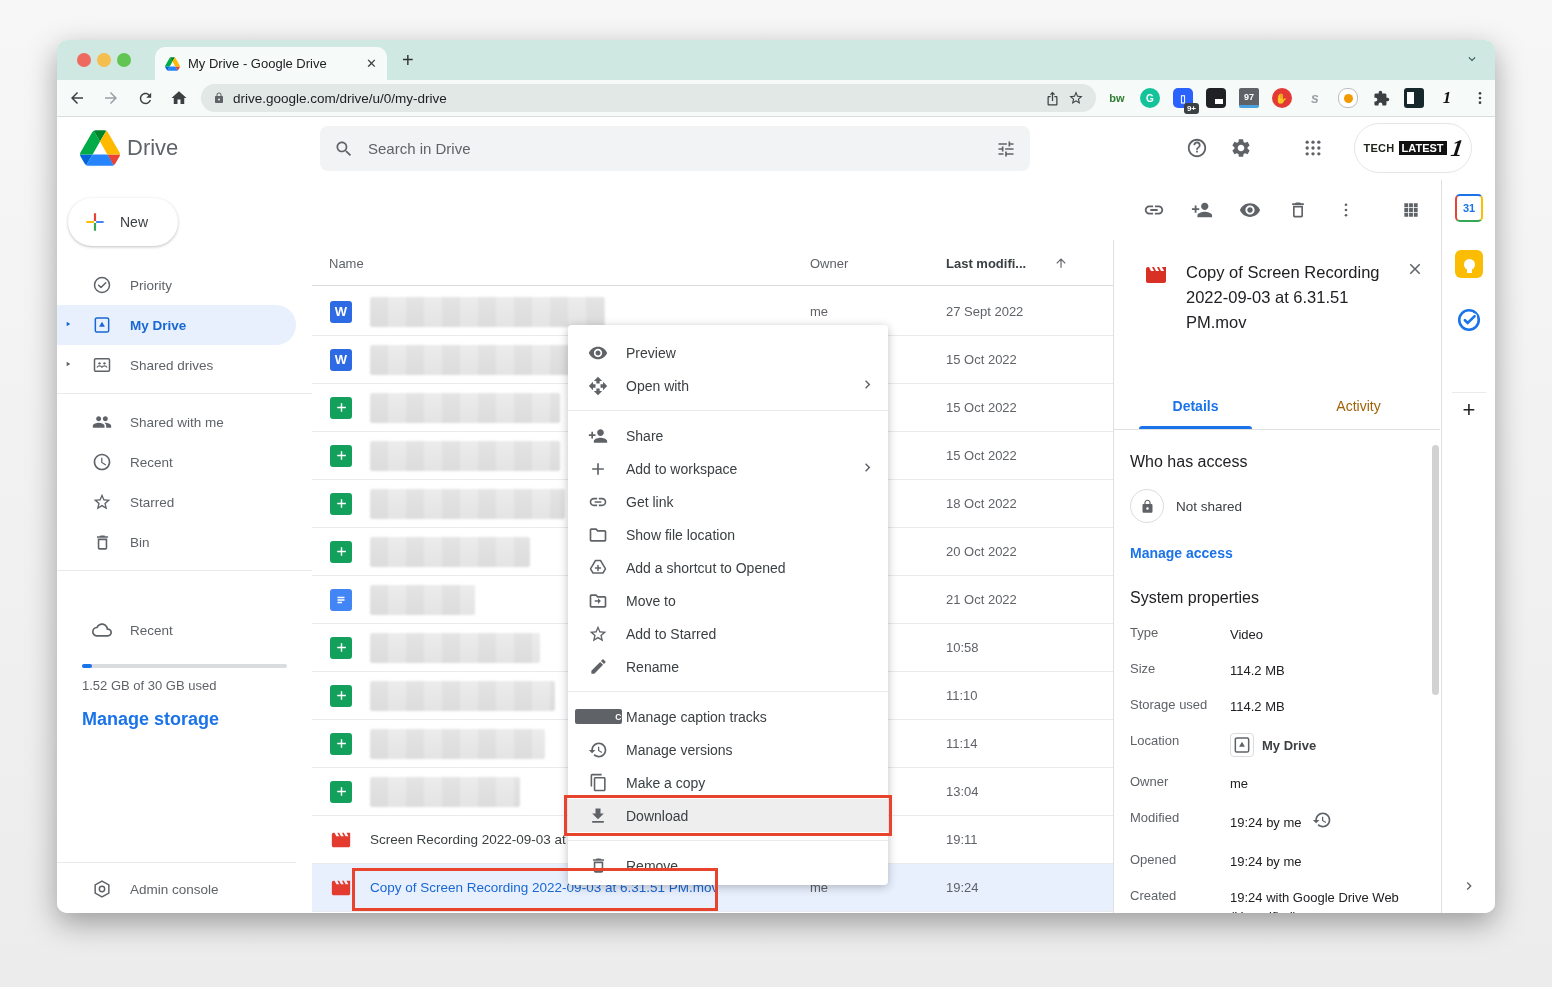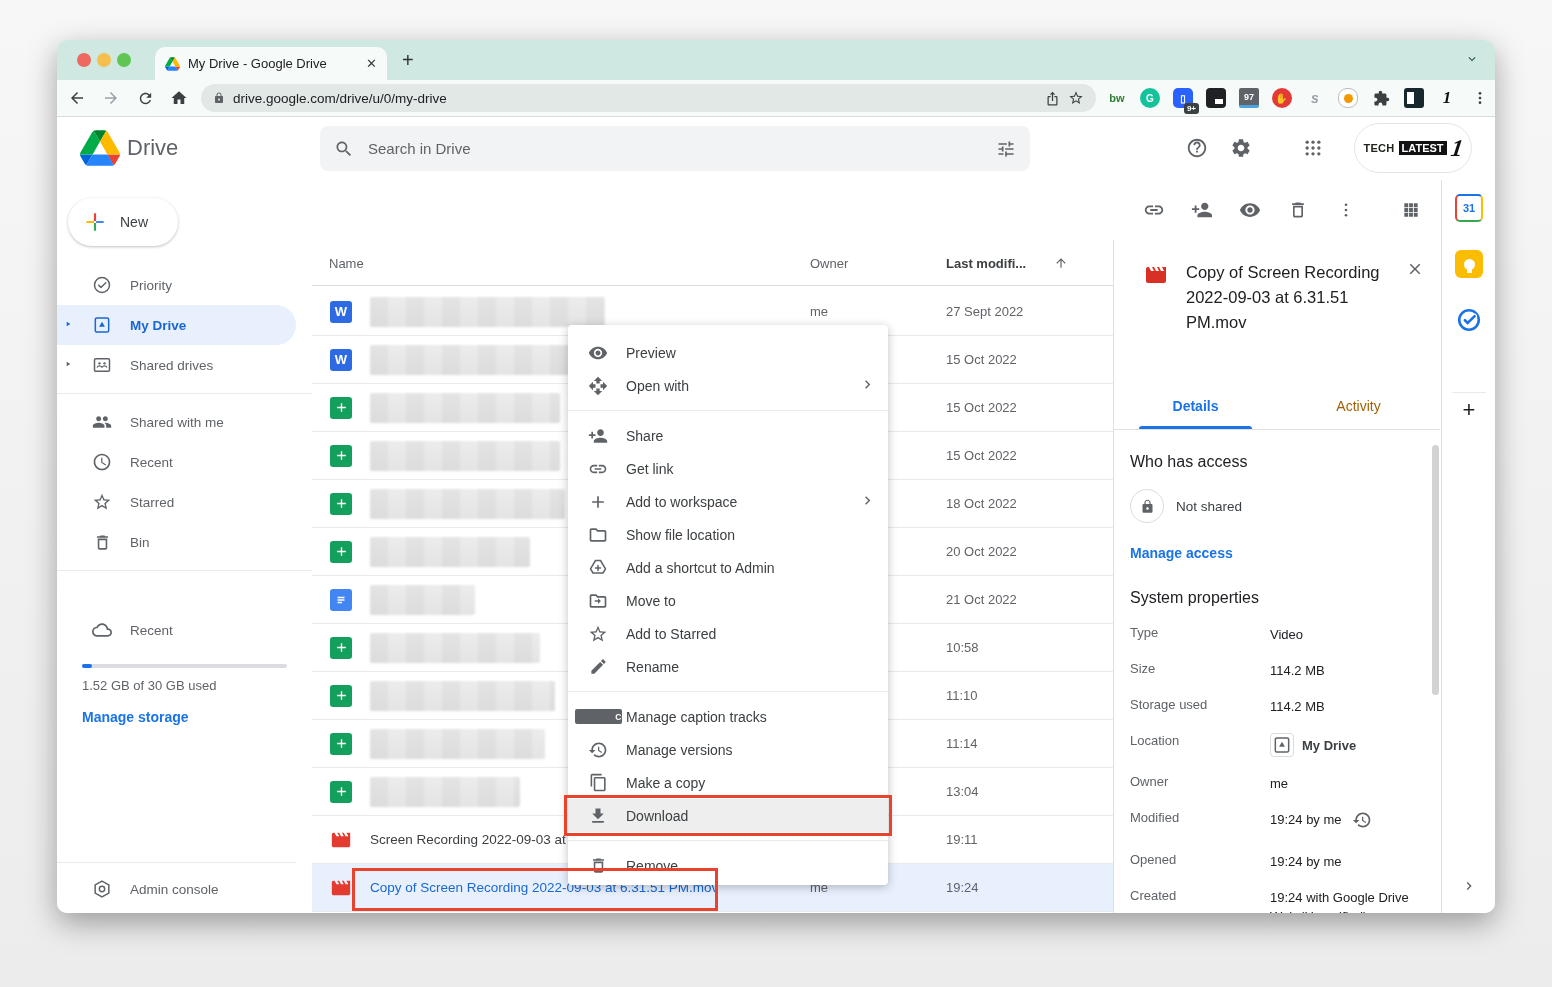--- a/index.html
+++ b/index.html
@@ -45,21 +45,21 @@
   .snav { position:relative; height:40px; display:flex; align-items:center; color:#5f6368; font-size:13.5px; }
   .snav .car { width:22px; text-align:center; color:#5f6368; font-size:9px; }
   .snav .sic { width:20px; height:20px; margin-left:13px; margin-right:18px; display:flex; align-items:center; justify-content:center; }
   .snav.sel { background:#e8f0fe; border-radius:0 25px 25px 0; width:239px; color:#1967d2; font-weight:bold; }
   .snav.sel .sic, .snav.sel .car { color:#1967d2; }
   .sdivider { border-top:1px solid #e8eaed; margin:8px 0; }
   #storage-sec { margin-top:10px; }
   #storage-bar { margin:14px 25px 0 25px; height:4px; background:#dadce0; border-radius:2px; position:relative; }
   #storage-fill { position:absolute; left:0; top:0; height:4px; background:#1a73e8; border-radius:2px; }
   #storage-usage { margin:10px 25px 0 25px; font-size:13px; color:#5f6368; }
-  #manage-storage { margin:16px 25px 0 25px; font-size:14px; font-weight:bold; color:#1a73e8; }
+  #manage-storage { margin:16px 25px 0 25px; font-size:18px; font-weight:bold; color:#1a73e8; }
   #admin-row { position:absolute; left:0; bottom:4px; width:239px; border-top:1px solid #e8eaed; padding-top:6px; }
 
   
   #main { position:absolute; left:255px; top:140px; width:801px; height:733px; background:#fff; }
   #titlerow { position:absolute; left:255px; top:140px; width:1128px; height:60px; background:#fff; }
   #mtitle { position:absolute; left:74px; top:17px; font-size:18px; color:#202124; display:flex; align-items:center; gap:8px; }
   .trow-ic { position:absolute; top:12px; width:36px; height:36px; display:flex; align-items:center; justify-content:center; color:#5f6368; }
   #thead { position:absolute; left:0px; top:62px; width:801px; height:44px; font-size:13px; color:#5f6368; border-bottom:1px solid #dadce0; }
   #thead .h { position:absolute; top:14px; }
   #rows { position:absolute; left:0; top:108px; width:801px; }
@@ -98,21 +98,21 @@
   .dp-tab.act { color:#1a73e8; font-weight:bold; }
   .dp-tab.act::after { content:""; position:absolute; left:25px; right:25px; bottom:0; height:3px; background:#1a73e8; border-radius:3px 3px 0 0; }
   #dp-body { position:absolute; left:0; top:191px; width:100%; padding:22px 24px 0 16px; }
   .dp-h { font-size:16px; color:#202124; margin-bottom:18px; }
   #access-row { display:flex; align-items:center; gap:12px; margin-bottom:22px; }
   #lock-circle { width:34px; height:34px; border:1px solid #dadce0; border-radius:50%; display:flex; align-items:center; justify-content:center; color:#5f6368; }
   #access-status { font-size:13.5px; color:#3c4043; }
   #manage-access { font-size:14px; font-weight:bold; color:#1a73e8; margin:0 0 28px 0; }
   .prow { display:flex; margin-bottom:17px; font-size:13px; }
   .prow .pl { width:100px; color:#5f6368; flex:none; }
-  .prow .pv { color:#202124; width:185px; line-height:19px; display:flex; align-items:flex-start; gap:10px; flex-wrap:wrap;margin-left:40px; }
+  .prow .pv { color:#202124; width:185px; line-height:19px; display:flex; align-items:center; gap:10px; flex-wrap:wrap; }
   .loc-chip { display:flex; align-items:center; gap:8px; font-weight:bold; color:#3c4043; }
   .loc-ic { width:24px; height:24px; border:1px solid #dadce0; border-radius:4px; display:flex; align-items:center; justify-content:center; color:#5f6368; }
   #dp-scrollbar { position:absolute; left:318px; top:205px; width:7px; height:250px; background:#d2d2d2; border-radius:4px; }
 
   
   #rail { position:absolute; left:1384px; top:140px; width:54px; height:733px; background:#fff; border-left:1px solid #e0e0e0; }
   .rail-ic { position:absolute; left:13px; width:28px; height:28px; display:flex; align-items:center; justify-content:center; }
   #cal-ic { background:#fff; border:2px solid; border-color:#1a73e8 #fbbc04 #34a853 #ea4335; border-radius:5px; color:#1a73e8; font-size:11px; font-weight:bold; }
   #keep-ic { background:#fbbc04; border-radius:6px; }
   #keep-bulb { width:11px; height:11px; background:#fff; border-radius:50%; position:relative; }
@@ -630,52 +630,52 @@
           <span class="mic">
             <svg width="20" height="20" viewBox="0 0 24 24" fill="currentColor">
               <path d="M15 12c2.21 0 4-1.79 4-4s-1.79-4-4-4-4 1.79-4 4 1.79 4 4 4zm-9-2V7H4v3H1v2h3v3h2v-3h3v-2H6zm9 4c-2.67 0-8 1.34-8 4v2h16v-2c0-2.66-5.33-4-8-4z"></path>
             </svg>
           </span>
           <span>Share</span>
         </div>
         <div class="mi">
           <span class="mic">
             <svg width="20" height="20" viewBox="0 0 24 24" fill="currentColor">
-              <path d="M3.9 12c0-1.71 1.39-3.1 3.1-3.1h4V7H7c-2.76 0-5 2.24-5 5s2.24 5 5 5h4v-1.9H7c-1.71 0-3.1-1.39-3.1-3.1zM8 13h8v-2H8v2zm9-6h-4v1.9h4c1.71 0 3.1 1.39 3.1 3.1s-1.39 3.1-3.1 3.1h-4V17h4c2.76 0 5-2.24 5-5s-2.24-5-5-5z"></path>
-            </svg>
-          </span>
-          <span>Get link</span>
-        </div>
-        <div class="mi">
-          <span class="mic">
-            <svg width="20" height="20" viewBox="0 0 24 24" fill="currentColor">
               <path d="M19 13h-6v6h-2v-6H5v-2h6V5h2v6h6v2z"></path>
             </svg>
           </span>
           <span>Add to workspace</span>
           <span class="sub"><svg width="17" height="17" viewBox="0 0 24 24" fill="currentColor">
               <path d="M10 6 8.59 7.41 13.17 12l-4.58 4.59L10 18l6-6z"></path>
             </svg></span>
         </div>
         <div class="mi">
           <span class="mic">
             <svg width="20" height="20" viewBox="0 0 24 24" fill="currentColor">
+              <path d="M3.9 12c0-1.71 1.39-3.1 3.1-3.1h4V7H7c-2.76 0-5 2.24-5 5s2.24 5 5 5h4v-1.9H7c-1.71 0-3.1-1.39-3.1-3.1zM8 13h8v-2H8v2zm9-6h-4v1.9h4c1.71 0 3.1 1.39 3.1 3.1s-1.39 3.1-3.1 3.1h-4V17h4c2.76 0 5-2.24 5-5s-2.24-5-5-5z"></path>
+            </svg>
+          </span>
+          <span>Get link</span>
+        </div>
+        <div class="mi">
+          <span class="mic">
+            <svg width="20" height="20" viewBox="0 0 24 24" fill="currentColor">
               <path d="M20 6h-8l-2-2H4c-1.1 0-1.99.9-1.99 2L2 18c0 1.1.9 2 2 2h16c1.1 0 2-.9 2-2V8c0-1.1-.9-2-2-2zm0 12H4V6h5.17l2 2H20v10z"></path>
             </svg>
           </span>
           <span>Show file location</span>
         </div>
         <div class="mi">
           <span class="mic">
             <svg width="20" height="20" viewBox="0 0 24 24" fill="none" stroke="currentColor" stroke-width="1.8">
               <path d="M9 3h6l6 10-3 5H6l-3-5z" stroke-linejoin="round"></path>
               <path d="M12 9v6M9 12h6" stroke-linecap="round"></path>
             </svg>
           </span>
-          <span>Add a shortcut to Admin</span>
+          <span>Add a shortcut to Opened</span>
         </div>
         <div class="mi">
           <span class="mic">
             <svg width="20" height="20" viewBox="0 0 24 24" fill="currentColor">
               <path d="M20 6h-8l-2-2H4c-1.1 0-1.99.9-1.99 2L2 18c0 1.1.9 2 2 2h16c1.1 0 2-.9 2-2V8c0-1.1-.9-2-2-2zm0 12H4V6h5.17l2 2H20v10z"></path>
               <path d="M12 15.5 15.5 12 12 8.75v2.25H8v2h4z"></path>
             </svg>
           </span>
           <span>Move to</span>
         </div>

